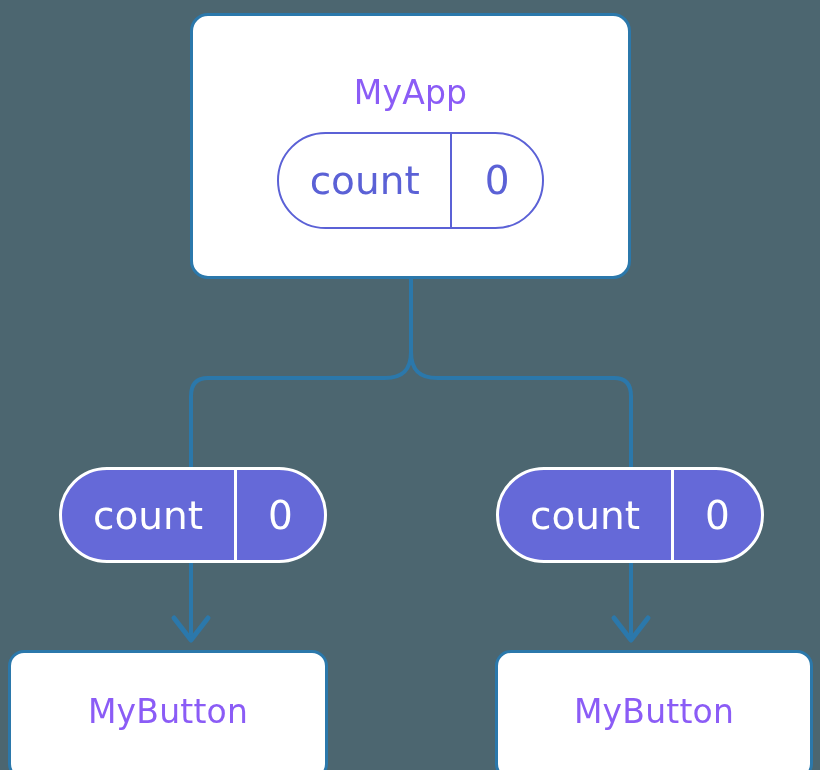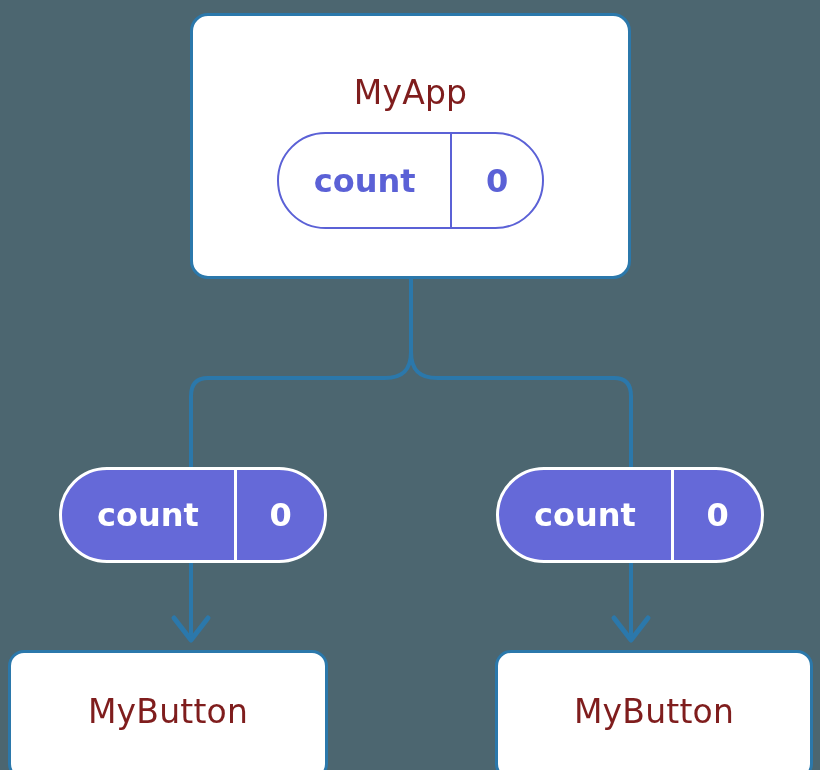--- a/index.html
+++ b/index.html
@@ -28,21 +28,21 @@
 
   
   .comp-box {
     position: absolute;
     background: #ffffff;
     border: 3px solid #2b78ab;
     border-radius: 16px;
     box-sizing: border-box;
   }
   .comp-title {
-    color: #7f1d1d;
+    color: #8b5cf6;
     font-size: 33px;
     font-weight: 400;
     text-align: center;
     letter-spacing: 0.2px;
     white-space: nowrap;
   }
 
   #app-box {
     left: 190px;
     top: 13px;
@@ -84,22 +84,22 @@
     align-items: stretch;
     box-sizing: border-box;
     border-radius: 999px;
     overflow: hidden;
   }
   .pill .pill-key,
   .pill .pill-val {
     display: flex;
     align-items: center;
     justify-content: center;
-    font-size: 32px;
-    font-weight: 700;
+    font-size: 39px;
+    font-weight: 400;
     box-sizing: border-box;
     white-space: nowrap;
   }
 
   
   .pill.outlined {
     border: 2px solid #5b61d6;
     background: #ffffff;
   }
   .pill.outlined .pill-key,

